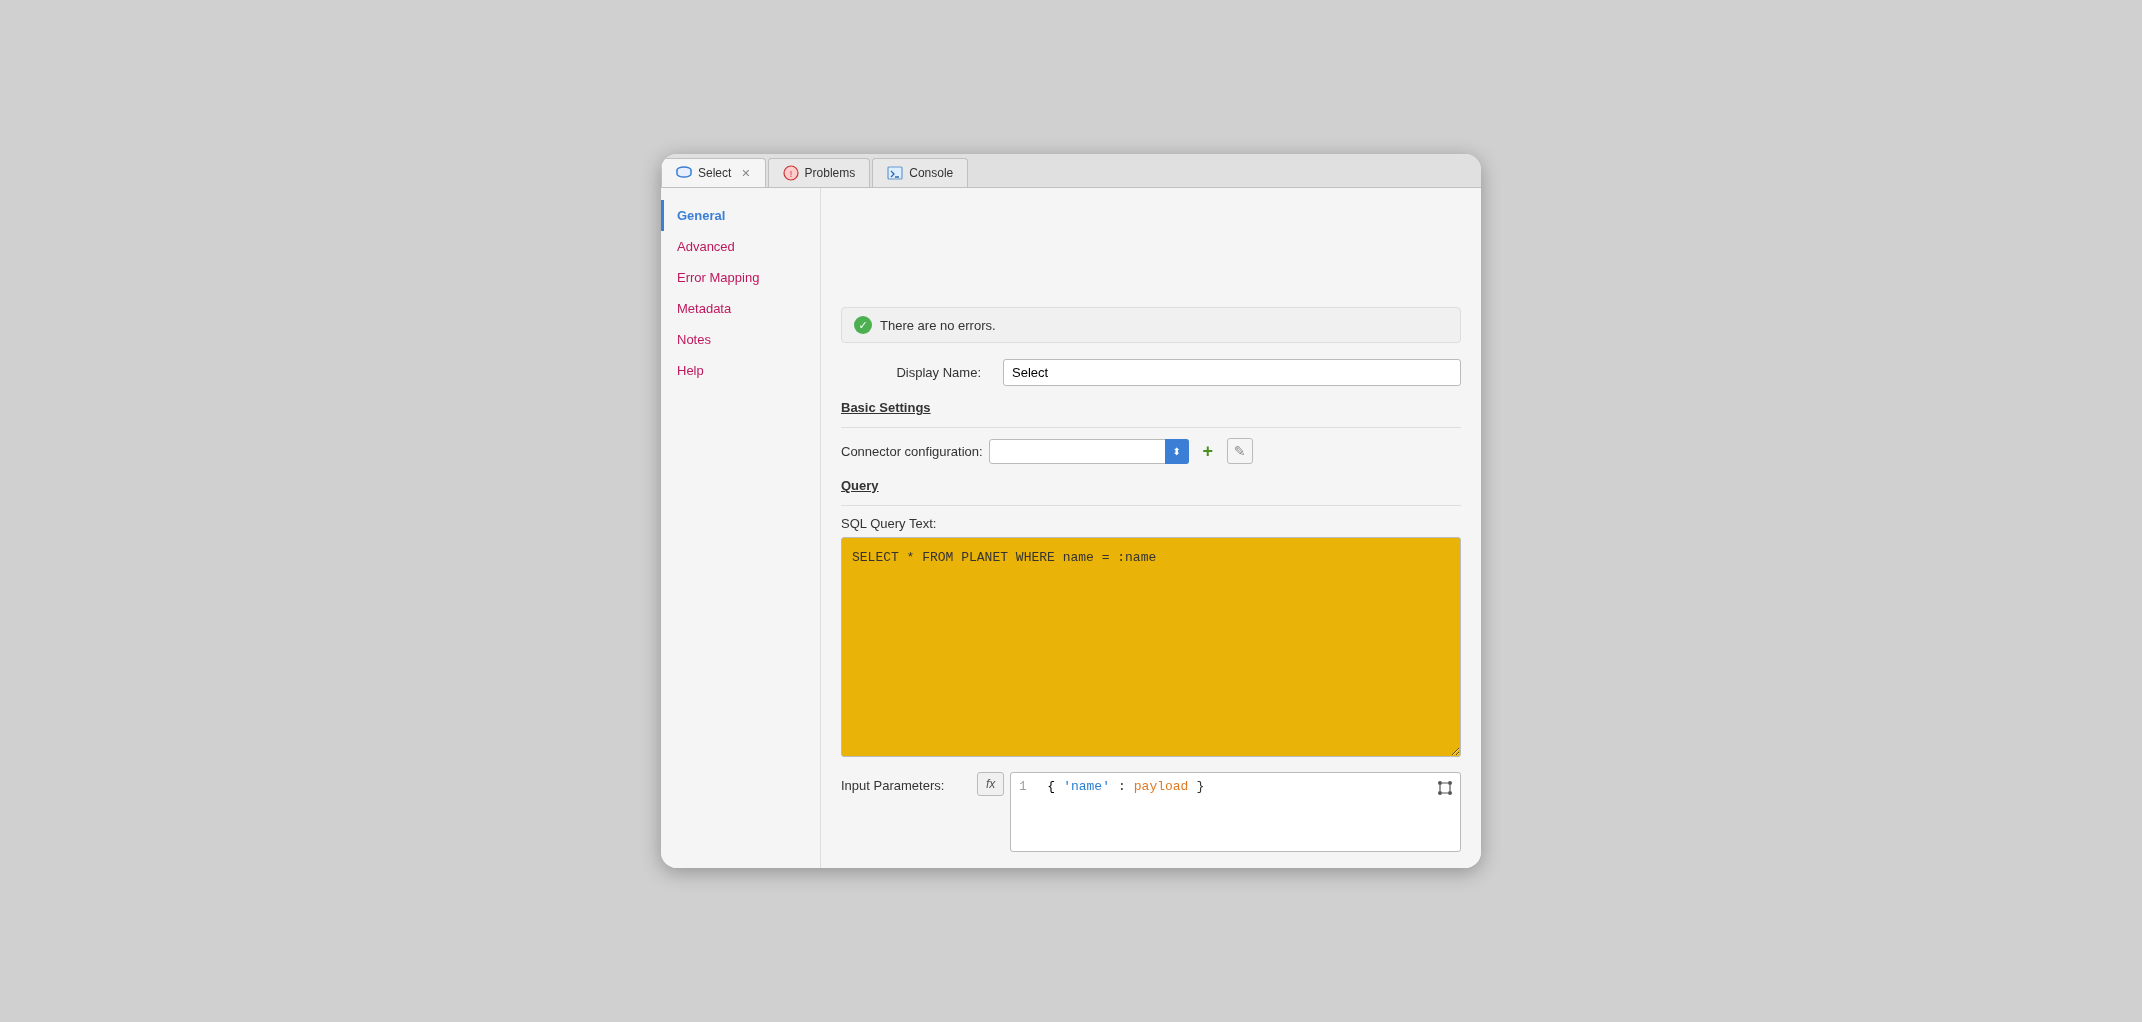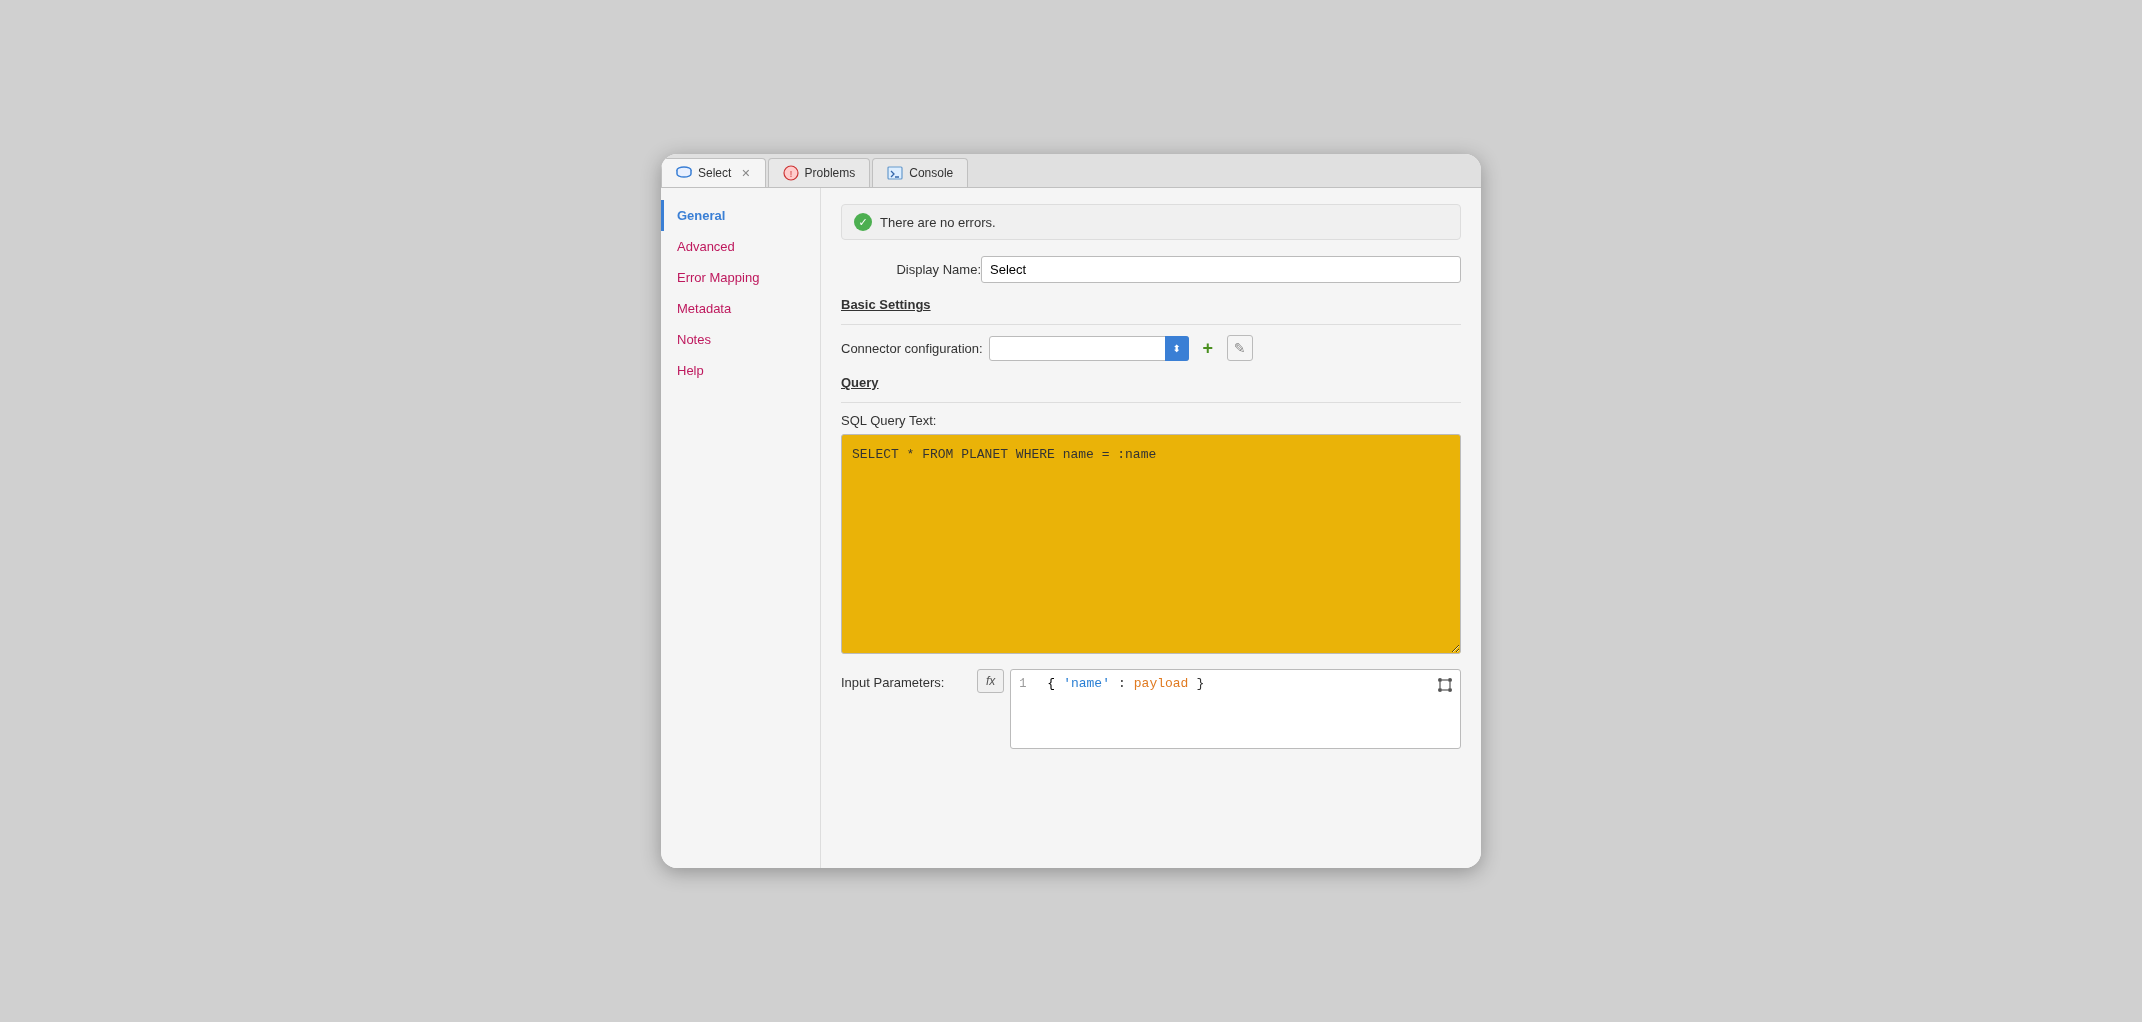--- a/index.html
+++ b/index.html
@@ -52,20 +52,21 @@
     }
     .tab-close {
       font-size: 11px;
       color: #888;
       margin-left: 4px;
       cursor: pointer;
     }
     
     .main-layout {
       display: flex;
+      align-items: flex-end;
     }
     
     .sidebar {
       width: 160px;
       background: #f5f5f5;
       border-right: 1px solid #ddd;
       padding: 12px 0;
       min-height: 680px;
     }
     .sidebar-item {
@@ -111,21 +112,21 @@
     }
     .status-text {
       font-size: 13px;
       color: #333;
     }
     
     .form-row {
       display: flex;
       align-items: center;
       margin-bottom: 14px;
-      gap: 0;
+      gap: 22px;
     }
     .form-label {
       font-size: 13px;
       color: #333;
       min-width: 140px;
       text-align: right;
     }
     .form-input {
       flex: 1;
       padding: 5px 8px;

